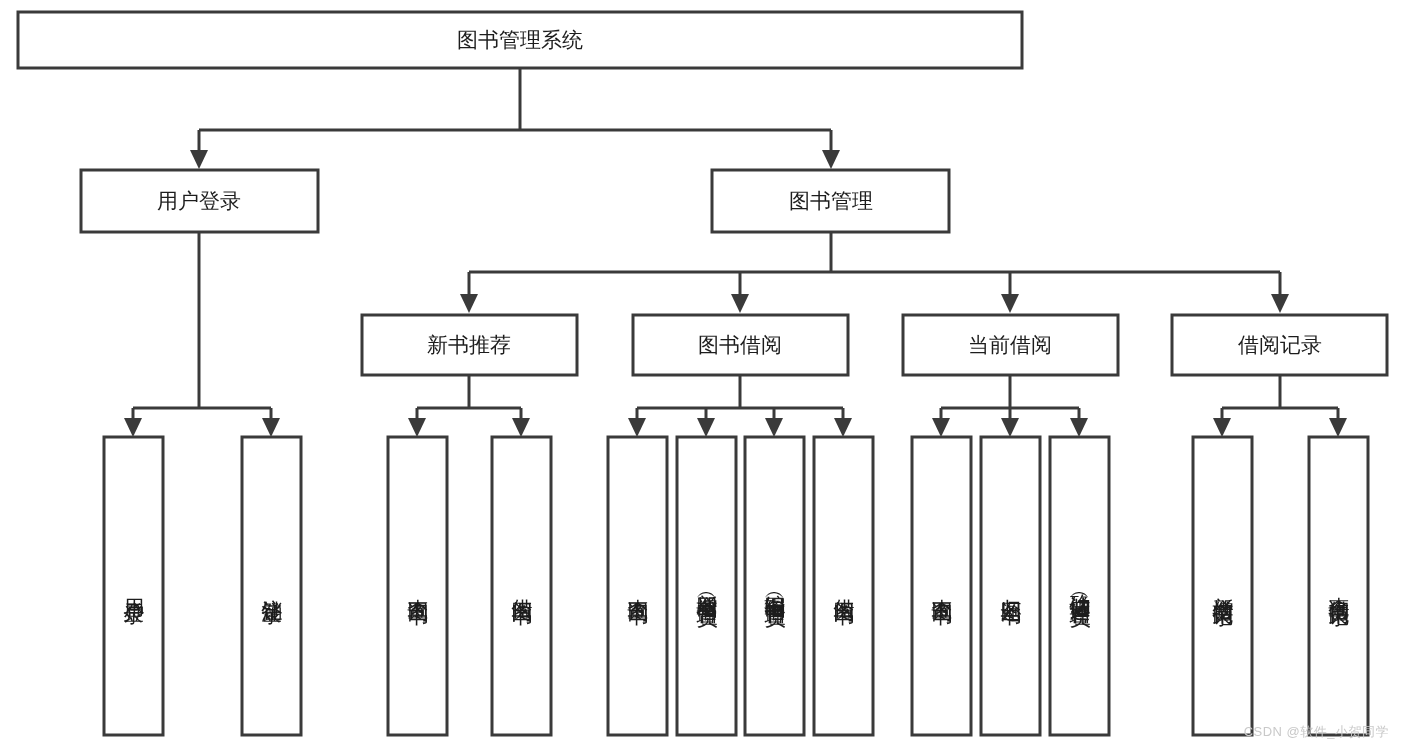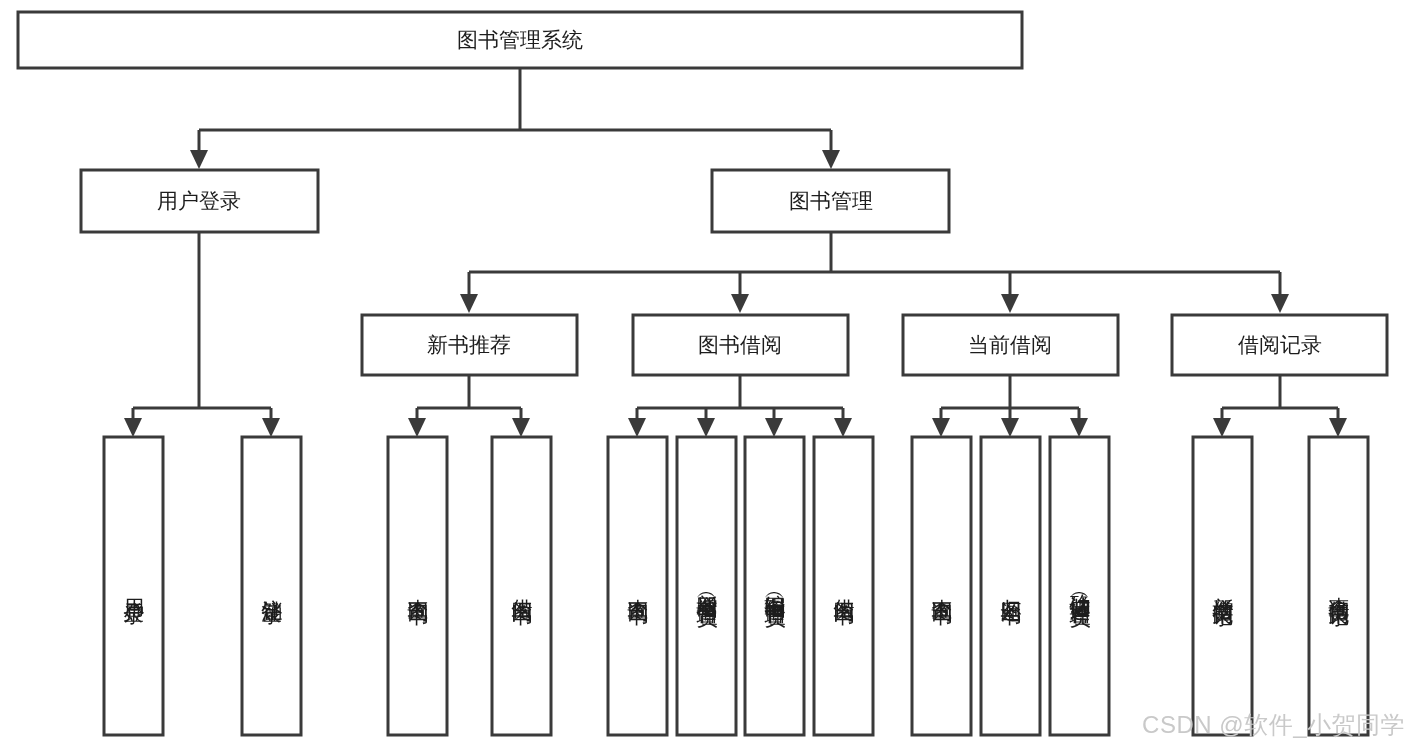--- a/index.html
+++ b/index.html
@@ -60,24 +60,24 @@
     letter-spacing: 2px;
     white-space: nowrap;
     text-align: center;
     display: flex;
     align-items: center;
     justify-content: center;
     pointer-events: none;
   }
   .watermark {
     position: absolute;
-    right: 0;
+    right: 16px;
     bottom: 6px;
     font-family: "Liberation Sans", "DejaVu Sans", sans-serif;
-    font-size: 24px;
+    font-size: 13px;
     color: #c9c9c9;
     letter-spacing: 0.5px;
     white-space: nowrap;
   }
 </style>
 </head>
 <body>
 
 <div id="diagram-root">
 

